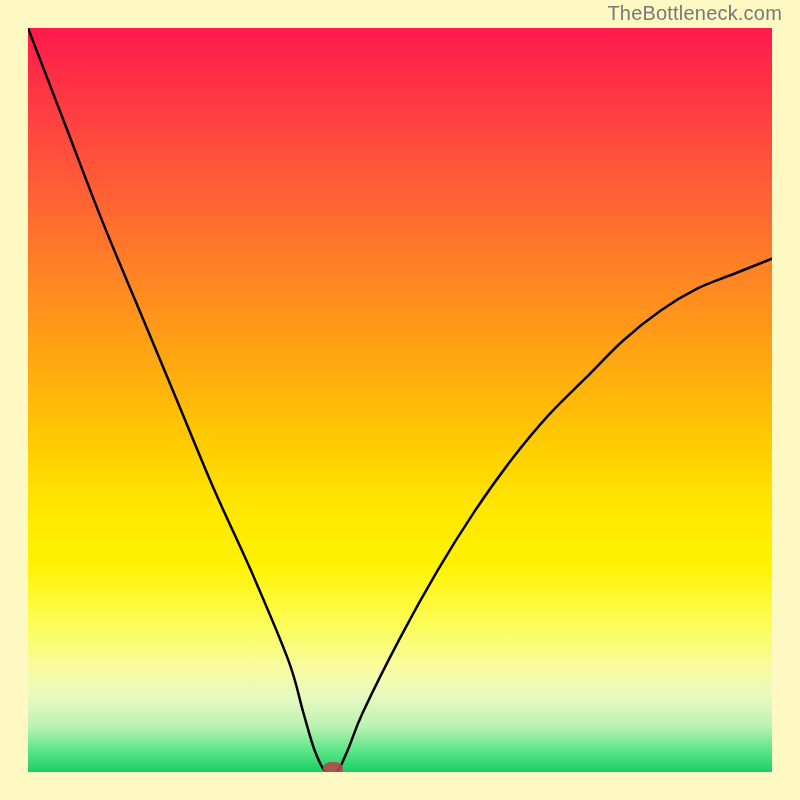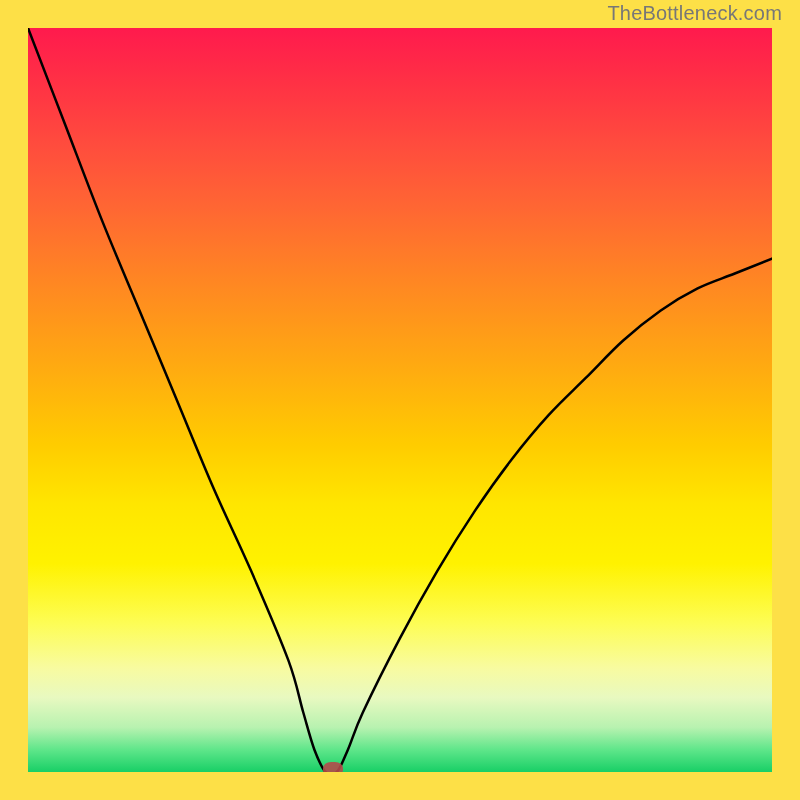--- a/index.html
+++ b/index.html
@@ -10,21 +10,21 @@
     background: #000;
     font-family: Arial, Helvetica, sans-serif;
     overflow: hidden;
   }
   .frame {
     position: absolute;
     top: 0;
     left: 0;
     width: 800px;
     height: 800px;
-    background: #fde047;
+    background: #fef9c3;
   }
   .watermark {
     position: absolute;
     top: 2px;
     right: 18px;
     color: #777;
     font-size: 20px;
     letter-spacing: 0.2px;
     font-weight: 500;
     z-index: 5;

